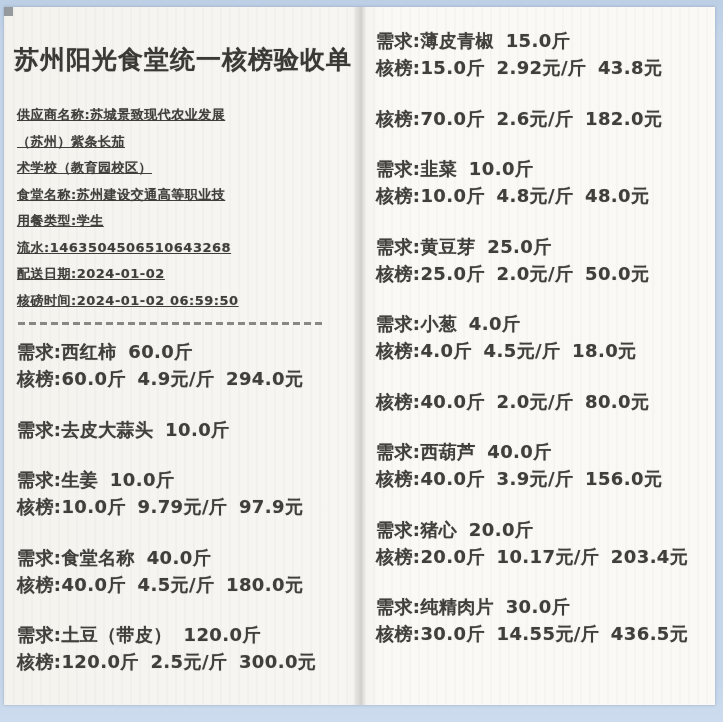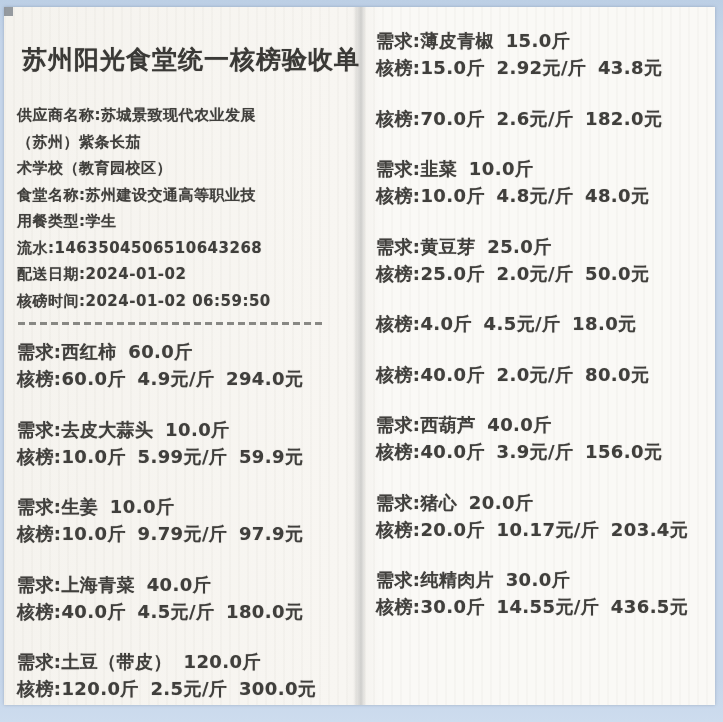--- a/index.html
+++ b/index.html
@@ -41,34 +41,34 @@
   .receipt-title {
     position: absolute;
     top: 36px; left: 0; width: 100%;
     text-align: center;
     font-size: 25px;
     font-weight: 700;
     letter-spacing: 1px;
     color: #3a3936;
     text-shadow: 0 0 1px rgba(58,57,54,0.45);
     white-space: nowrap;
-    margin-left: 8px;
   }
   .info-block {
     position: absolute;
     top: 95px; left: 3px; width: 330px;
   }
   .info-line {
-    font-size: 15px;
+    font-size: 13px;
     font-weight: 700;
     line-height: 26.5px;
     letter-spacing: 0.5px;
     color: #403f3c;
     text-shadow: 0 0 1px rgba(64,63,60,0.4);
     white-space: nowrap;
+    text-decoration: underline;
   }
   .dashed-divider {
     position: absolute;
     top: 315px; left: 4px;
     width: 308px; height: 3px;
     background: repeating-linear-gradient(90deg, #757571 0 7px, rgba(0,0,0,0) 7px 11px);
     opacity: 0.85;
   }
   .items { position: absolute; left: 3px; width: 330px; }
   .items-left  { top: 331px; }
@@ -113,28 +113,27 @@
       <div class="info-line">核磅时间:2024-01-02 06:59:50</div>
     </div>
     <div class="dashed-divider"></div>
     <div class="items items-left" id="items-left">
         <div class="item">
           <div class="item-line">需求:西红柿 60.0斤</div>
           <div class="item-line">核榜:60.0斤 4.9元/斤 294.0元</div>
         </div>
         <div class="item">
           <div class="item-line">需求:去皮大蒜头 10.0斤</div>
-          <div class="item-line">核榜:10.0斤 5.99元/斤 59.9元</div>
         </div>
         <div class="item">
           <div class="item-line">需求:生姜 10.0斤</div>
           <div class="item-line">核榜:10.0斤 9.79元/斤 97.9元</div>
         </div>
         <div class="item">
-          <div class="item-line">需求:上海青菜 40.0斤</div>
+          <div class="item-line">需求:食堂名称 40.0斤</div>
           <div class="item-line">核榜:40.0斤 4.5元/斤 180.0元</div>
         </div>
         <div class="item">
           <div class="item-line">需求:土豆（带皮） 120.0斤</div>
           <div class="item-line">核榜:120.0斤 2.5元/斤 300.0元</div>
         </div>
       </div>
   </div>
 
   <div class="col col-right">
@@ -148,20 +147,21 @@
         </div>
         <div class="item">
           <div class="item-line">需求:韭菜 10.0斤</div>
           <div class="item-line">核榜:10.0斤 4.8元/斤 48.0元</div>
         </div>
         <div class="item">
           <div class="item-line">需求:黄豆芽 25.0斤</div>
           <div class="item-line">核榜:25.0斤 2.0元/斤 50.0元</div>
         </div>
         <div class="item">
+          <div class="item-line">需求:小葱 4.0斤</div>
           <div class="item-line">核榜:4.0斤 4.5元/斤 18.0元</div>
         </div>
         <div class="item">
           <div class="item-line">核榜:40.0斤 2.0元/斤 80.0元</div>
         </div>
         <div class="item">
           <div class="item-line">需求:西葫芦 40.0斤</div>
           <div class="item-line">核榜:40.0斤 3.9元/斤 156.0元</div>
         </div>
         <div class="item">

